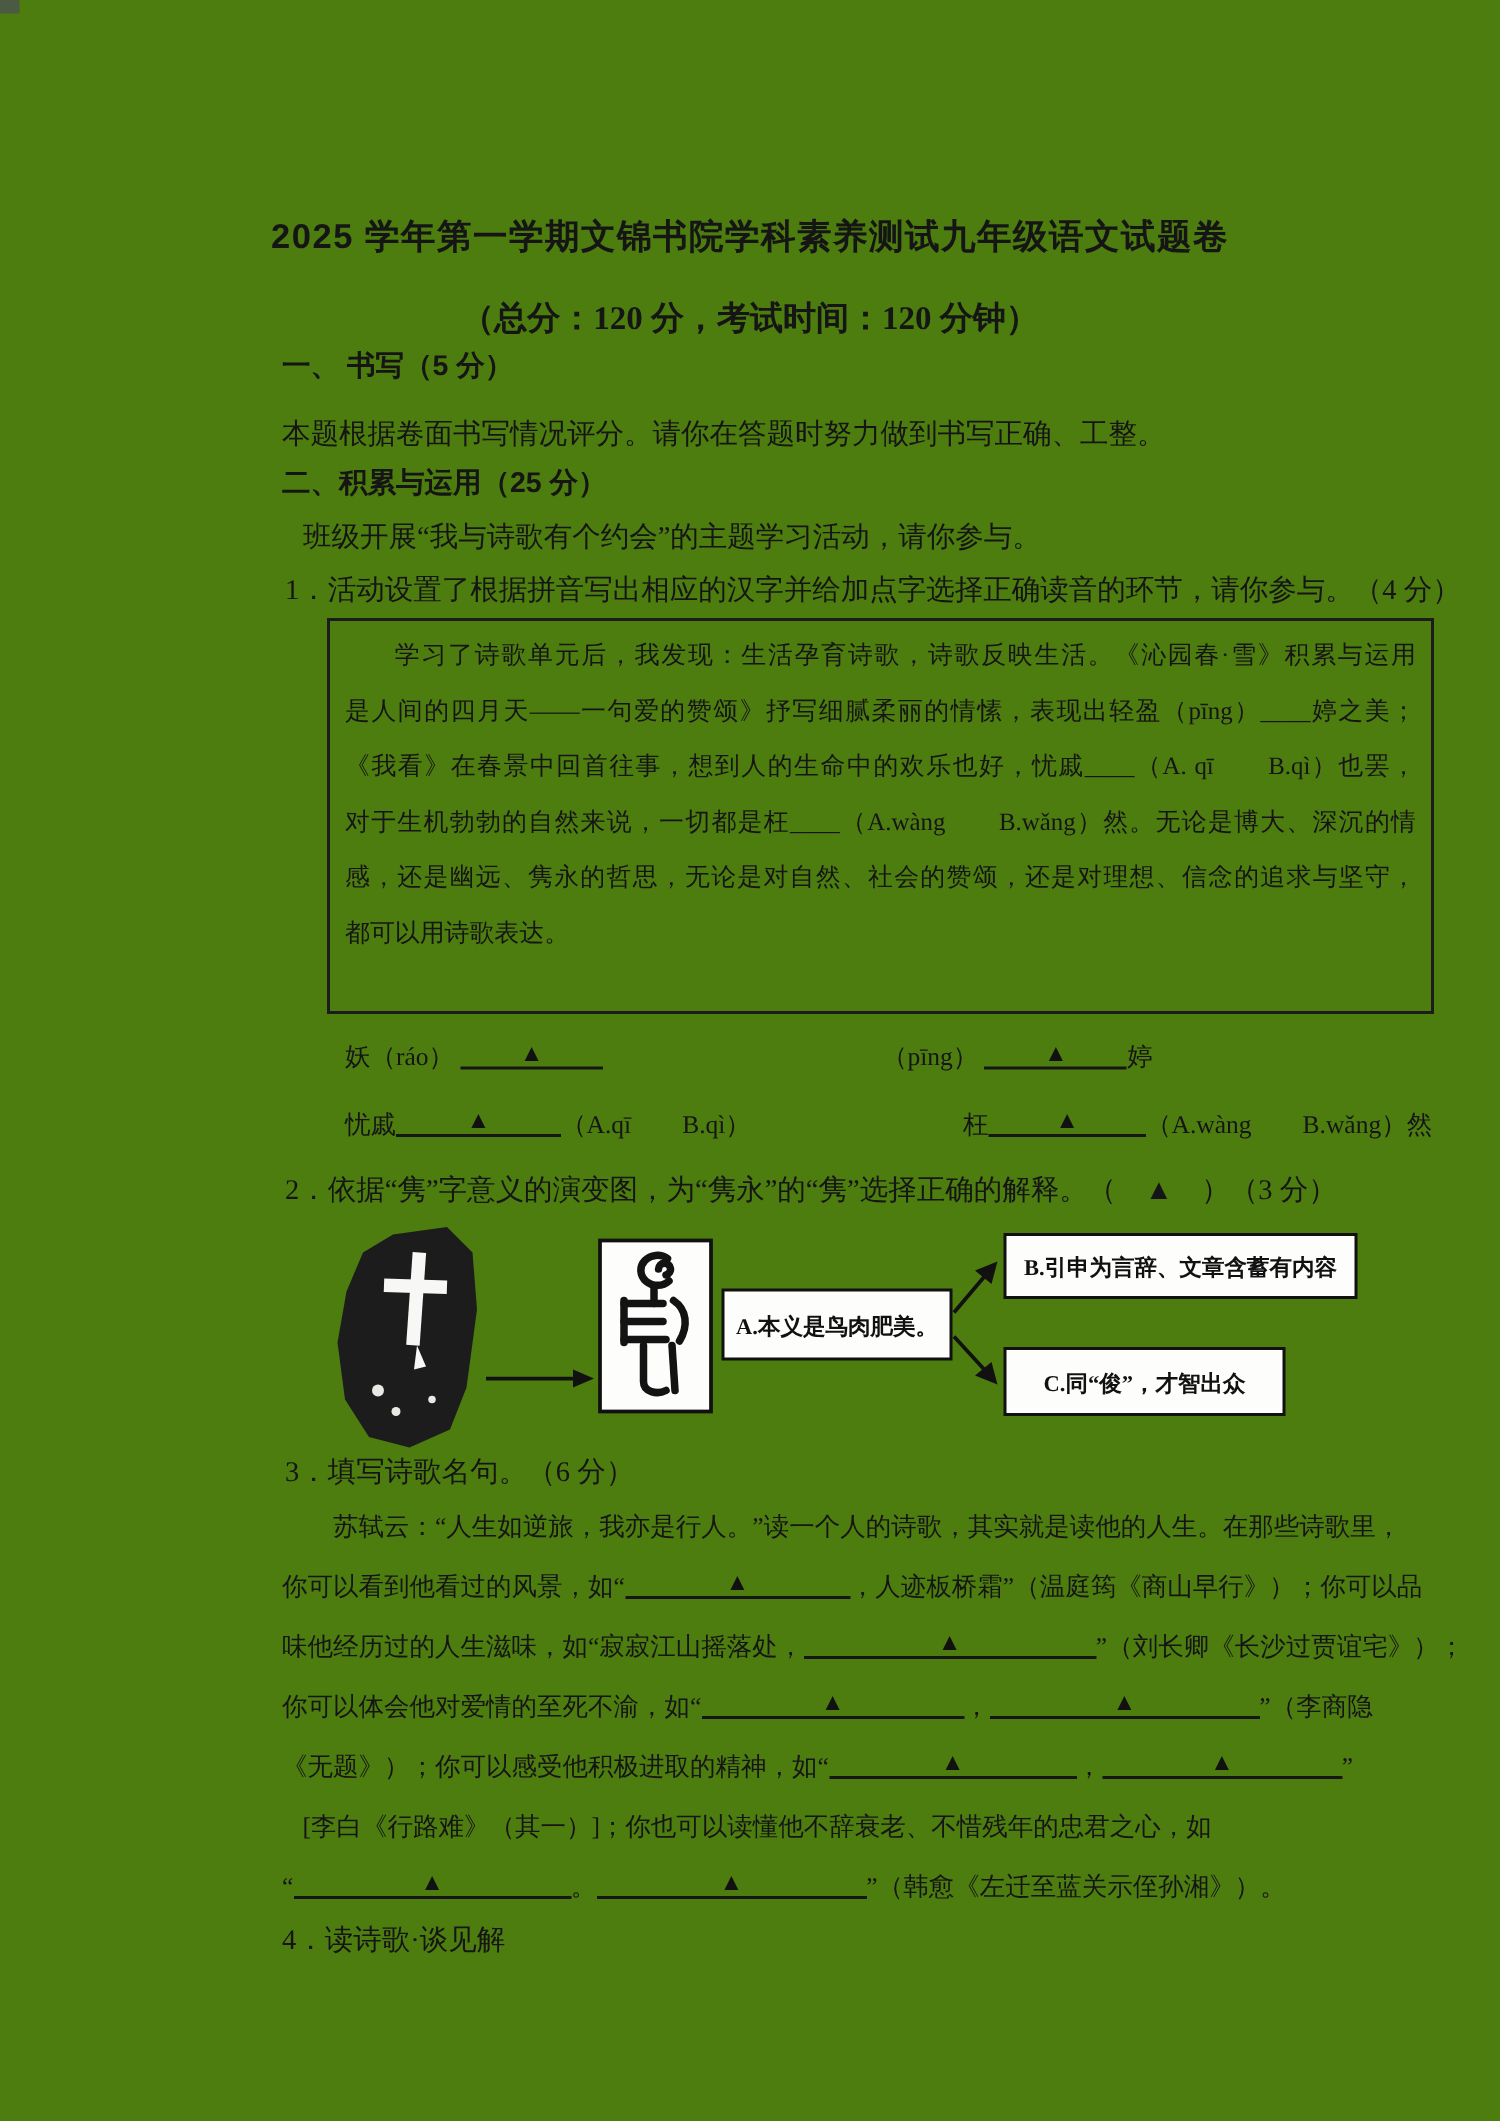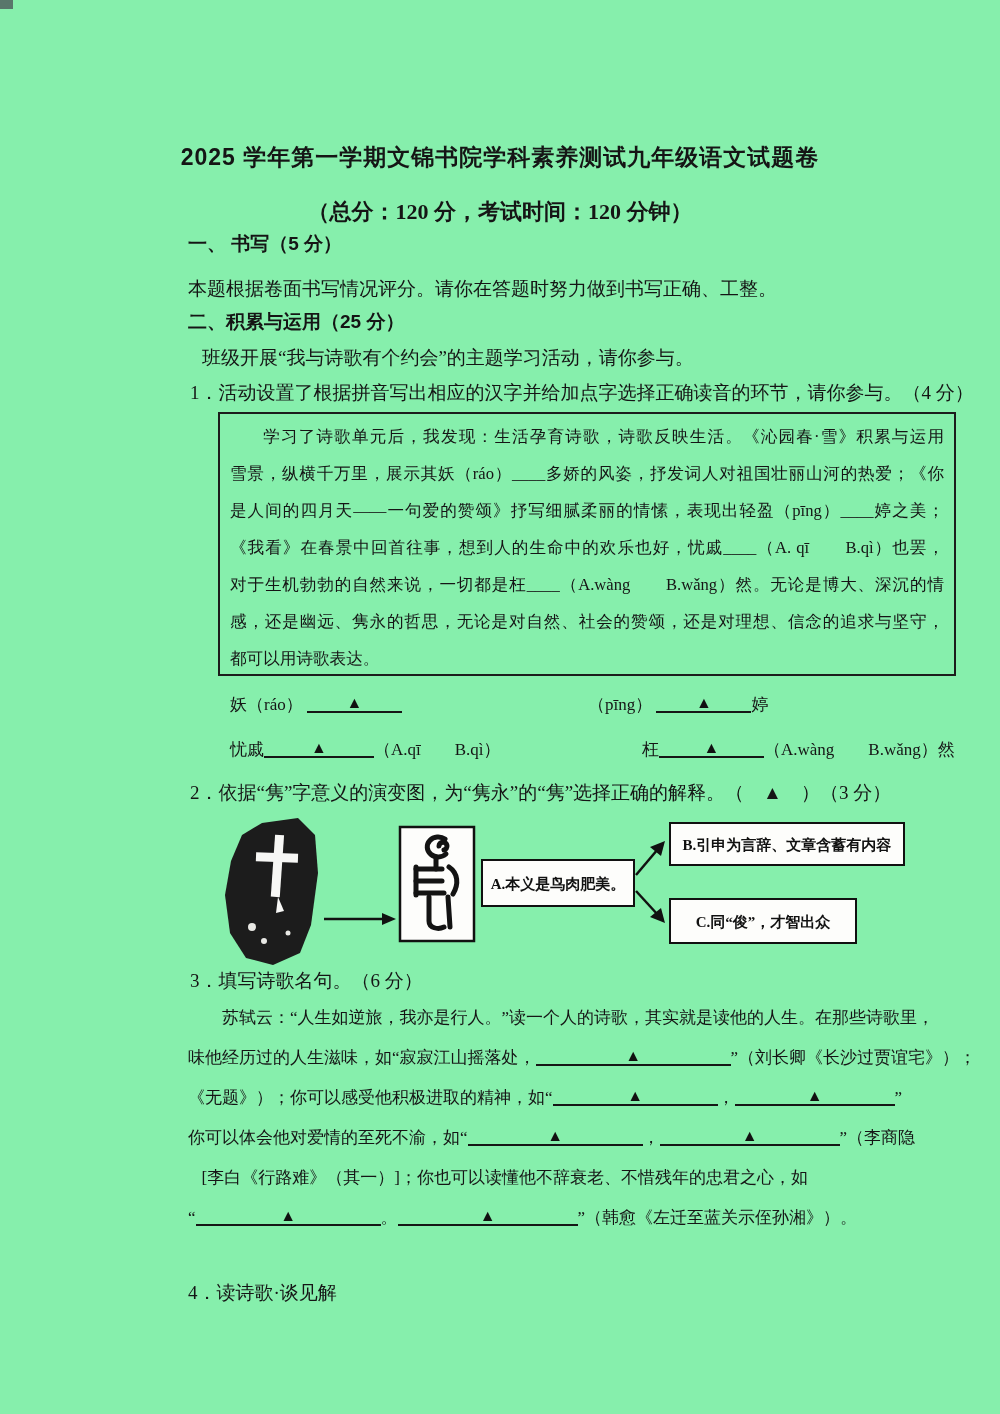--- a/index.html
+++ b/index.html
@@ -1,18 +1,18 @@
 <!DOCTYPE html>
 <html><head>
 <meta charset="utf-8">
 <style>
   html,body{margin:0;padding:0;background:#e9e9e7;}
   .page{
     position:relative;width:1000px;height:1414px;margin:0 auto;
-    background:#86efac;color:#151515;
+    background:#4d7c0f;color:#151515;
     font-family:"Liberation Serif","DejaVu Serif",serif;
     font-size:17px;overflow:hidden;
   }
   .abs{position:absolute;}
   .center{width:100%;text-align:center;}
   .hd{font-family:"Liberation Sans","DejaVu Sans",sans-serif;font-weight:700;}
   .title{font-size:23px;letter-spacing:1px;}
   .subtitle{font-size:22px;font-weight:700;}
   .h-sec{font-size:19px;}
   .stem{font-size:19px;}
@@ -52,21 +52,20 @@
   <div class="abs stem" style="left:188px;top:276px;">本题根据卷面书写情况评分。请你在答题时努力做到书写正确、工整。</div>
 
   <div class="abs h-sec hd" style="left:188px;top:309px;">二、积累与运用（25 分）</div>
 
   <div class="abs stem" style="left:202px;top:345px;">班级开展“我与诗歌有个约会”的主题学习活动，请你参与。</div>
 
   <div class="abs stem" style="left:190px;top:380px;">1．活动设置了根据拼音写出相应的汉字并给加点字选择正确读音的环节，请你参与。（4 分）</div>
 
   <div class="abs passage-box">
     <div class="p-line p-just indent2">学习了诗歌单元后，我发现：生活孕育诗歌，诗歌反映生活。《沁园春·雪》积累与运用</div>
-    <div class="p-line p-just">雪景，纵横千万里，展示其妖（ráo）____多娇的风姿，抒发词人对祖国壮丽山河的热爱；《你</div>
     <div class="p-line p-just">是人间的四月天——一句爱的赞颂》抒写细腻柔丽的情愫，表现出轻盈（pīng）____婷之美；</div>
     <div class="p-line p-just">《我看》在春景中回首往事，想到人的生命中的欢乐也好，忧戚____（A. qī　　B.qì）也罢，</div>
     <div class="p-line p-just">对于生机勃勃的自然来说，一切都是枉____（A.wàng　　B.wǎng）然。无论是博大、深沉的情</div>
     <div class="p-line p-just">感，还是幽远、隽永的哲思，无论是对自然、社会的赞颂，还是对理想、信念的追求与坚守，</div>
     <div class="p-line">都可以用诗歌表达。</div>
   </div>
 
   <div class="abs ans-row" style="left:230px;top:692px;">妖（ráo） <span class="blank" style="width: 95px;">▲</span></div>
   <div class="abs ans-row" style="left:588px;top:692px;">（pīng） <span class="blank" style="width: 95px;">▲</span>婷</div>
   <div class="abs ans-row" style="left:230px;top:737px;">忧戚<span class="blank" style="width: 110px;">▲</span>（A.qī　　B.qì）</div>
@@ -129,23 +128,24 @@
     <g>
       <rect x="452" y="84" width="186" height="44" fill="#fdfdfb" stroke="#111" stroke-width="2"></rect>
       <text x="545" y="112" text-anchor="middle" font-size="15" fill="#111">C.同“俊”，才智出众</text>
     </g>
   </svg>
 
   <div class="abs stem" style="left:190px;top:968px;">3．填写诗歌名句。（6 分）</div>
 
   <div class="abs q3block">
     <div class="line" style="text-indent:2em;">苏轼云：“人生如逆旅，我亦是行人。”读一个人的诗歌，其实就是读他的人生。在那些诗歌里，</div>
+    <div class="line">你可以看到他看过的风景，如“<span class="blank" style="width: 150px;">▲</span>，人迹板桥霜”（温庭筠《商山早行》）；你可以品</div>
     <div class="line">味他经历过的人生滋味，如“寂寂江山摇落处，<span class="blank" style="width: 195px;">▲</span>”（刘长卿《长沙过贾谊宅》）；</div>
+    <div class="line">你可以体会他对爱情的至死不渝，如“<span class="blank" style="width: 175px;">▲</span>，<span class="blank" style="width: 180px;">▲</span>”（李商隐</div>
     <div class="line">《无题》）；你可以感受他积极进取的精神，如“<span class="blank" style="width: 165px;">▲</span>，<span class="blank" style="width: 160px;">▲</span>”</div>
-    <div class="line">你可以体会他对爱情的至死不渝，如“<span class="blank" style="width: 175px;">▲</span>，<span class="blank" style="width: 180px;">▲</span>”（李商隐</div>
     <div class="line" style="text-indent:0.8em;">[李白《行路难》（其一）]；你也可以读懂他不辞衰老、不惜残年的忠君之心，如</div>
     <div class="line">“<span class="blank" style="width: 185px;">▲</span>。<span class="blank" style="width: 180px;">▲</span>”（韩愈《左迁至蓝关示侄孙湘》）。</div>
   </div>
 
   <div class="abs stem" style="left:188px;top:1280px;">4．读诗歌·谈见解</div>
 
 
 </div>
 
 </body></html>

